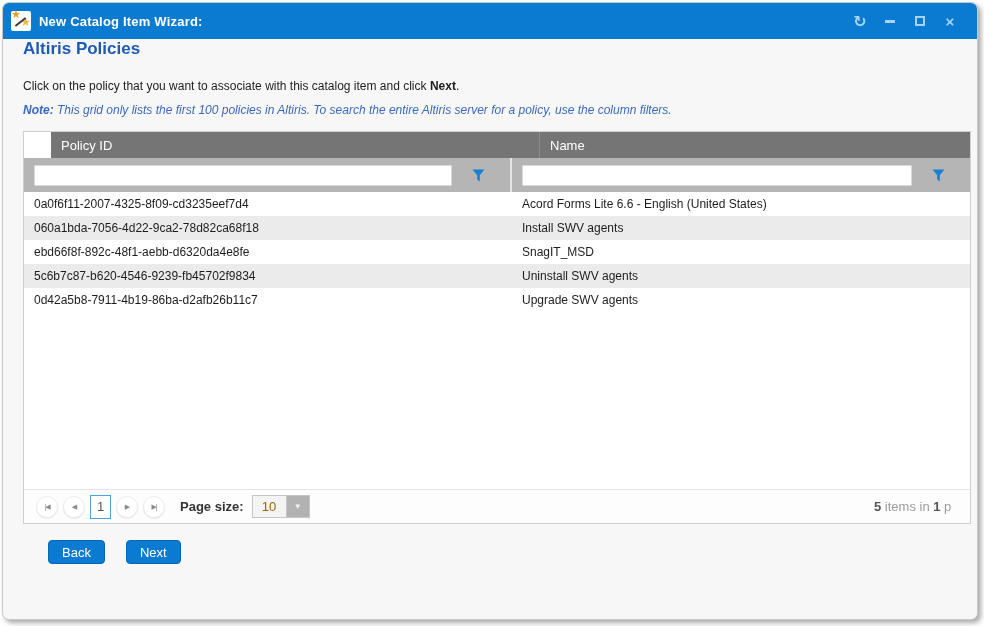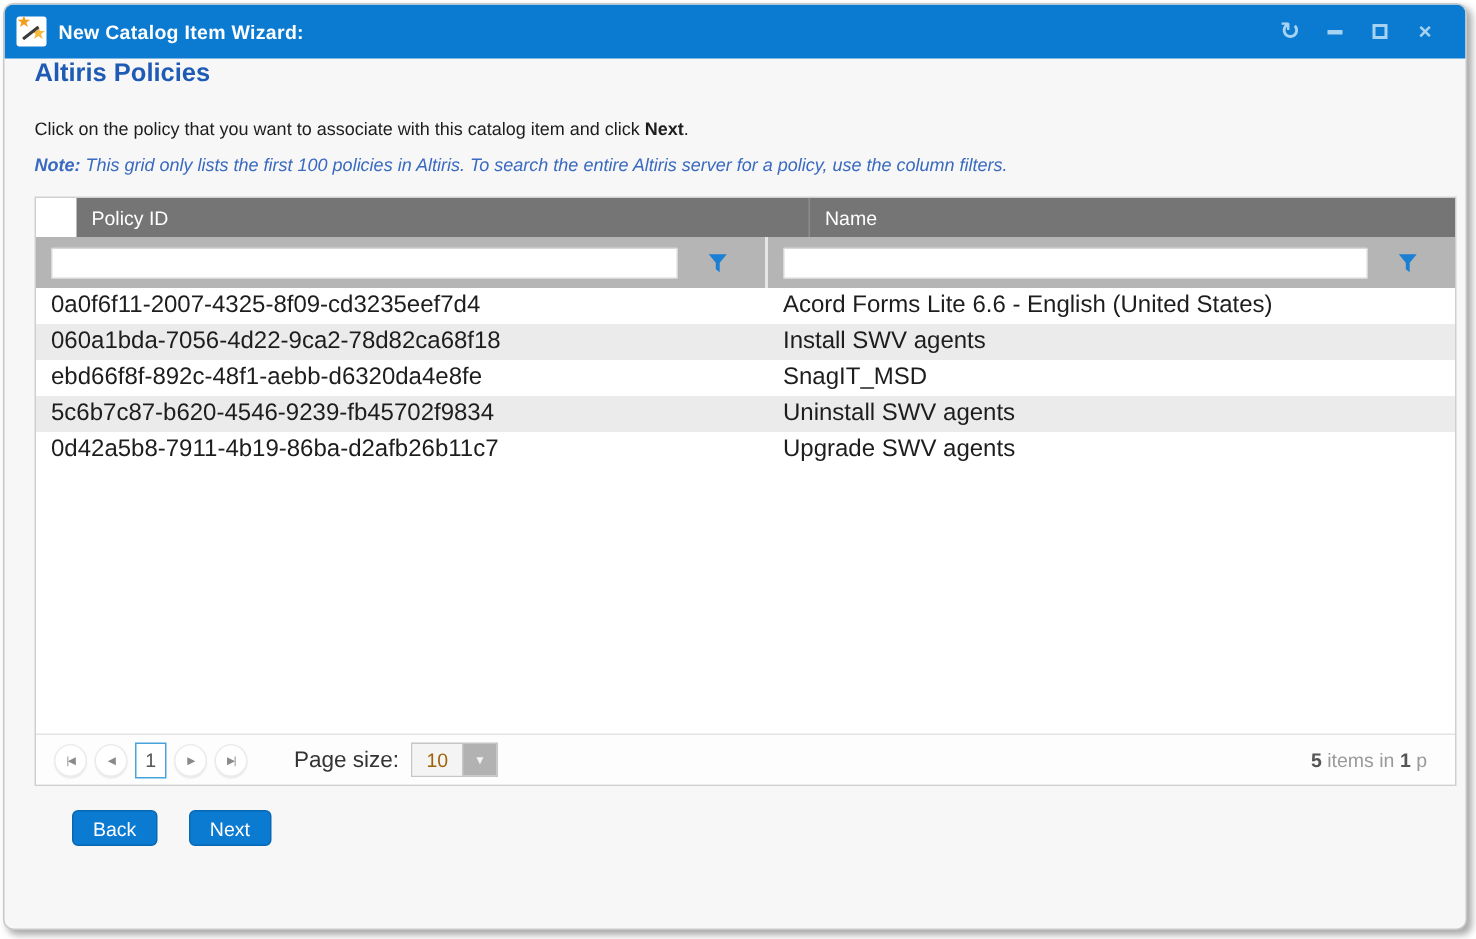--- a/index.html
+++ b/index.html
@@ -60,41 +60,41 @@
   .fr-cell.col-name { flex: 1; }
   .filter-input {
     flex: 1; height: 21px; border: 1px solid #d8d8d8; border-radius: 1px;
     background: #ffffff; font-size: 12px; padding: 0 4px; outline: none; margin-right: 14px;
   }
   .filter-btn { width: 24px; height: 24px; display: flex; align-items: center; justify-content: center; cursor: pointer; margin-right: 12px; }
 
   .grid-body { flex: 1; display: flex; flex-direction: column; background: #ffffff; }
   .grid-row { display: flex; height: 24px; flex-shrink: 0; cursor: pointer; }
   .grid-row.alt { background: #ebebeb; }
-  .gr-cell { font-size: 16px; color: #1d1d1d; display: flex; align-items: center; padding-left: 10px; overflow: hidden; white-space: nowrap; }
+  .gr-cell { font-size: 12px; color: #1d1d1d; display: flex; align-items: center; padding-left: 10px; overflow: hidden; white-space: nowrap; }
   .gr-cell.col-id { width: 488px; }
   .gr-cell.col-name { flex: 1; }
 
   
   .pager {
     height: 34px; border-top: 1px solid #e4e4e4; background: #fdfdfd;
     display: flex; align-items: center; padding: 0 0 0 12px; flex-shrink: 0; overflow: hidden;
   }
   .pg-circle {
     width: 22px; height: 22px; border-radius: 50%; background: #ffffff;
     border: 1px solid #ececec; box-shadow: 0 1px 1px rgba(0,0,0,0.08);
     color: #8a8a8a; font-size: 7px; display: flex; align-items: center; justify-content: center;
     margin-right: 5px; cursor: pointer; letter-spacing: -1px;
   }
   .pg-current {
     width: 21px; height: 24px; border: 1px solid #4aa3d8; background: #ffffff;
     color: #555555; font-size: 13px; display: flex; align-items: center; justify-content: center;
     margin-right: 5px; cursor: default;
   }
-  .page-size-label { color: #333333; font-size: 15px; margin: 0 8px 0 26px; }
+  .page-size-label { color: #333333; font-size: 13px; margin: 0 8px 0 10px; font-weight: bold; }
   .page-size-dd { display: flex; height: 23px; border: 1px solid #c6c6c6; cursor: pointer; }
   .page-size-value { width: 33px; background: #f4f4f4; color: #a16207; font-size: 13px; display: flex; align-items: center; justify-content: center; }
   .page-size-arrow { width: 23px; background: #b2b2b2; color: #f2f2f2; font-size: 8px; display: flex; align-items: center; justify-content: center; border-left: 1px solid #c6c6c6; }
   .pager-spacer { flex: 1; }
   .pager-summary { font-size: 13px; color: #9a9a9a; white-space: nowrap; overflow: hidden; width: 96px; flex-shrink: 0; }
   .pager-summary b { color: #555555; font-weight: bold; }
 
   
   .footer { height: 56px; display: flex; align-items: center; padding-left: 25px; flex-shrink: 0; }
   .btn {

